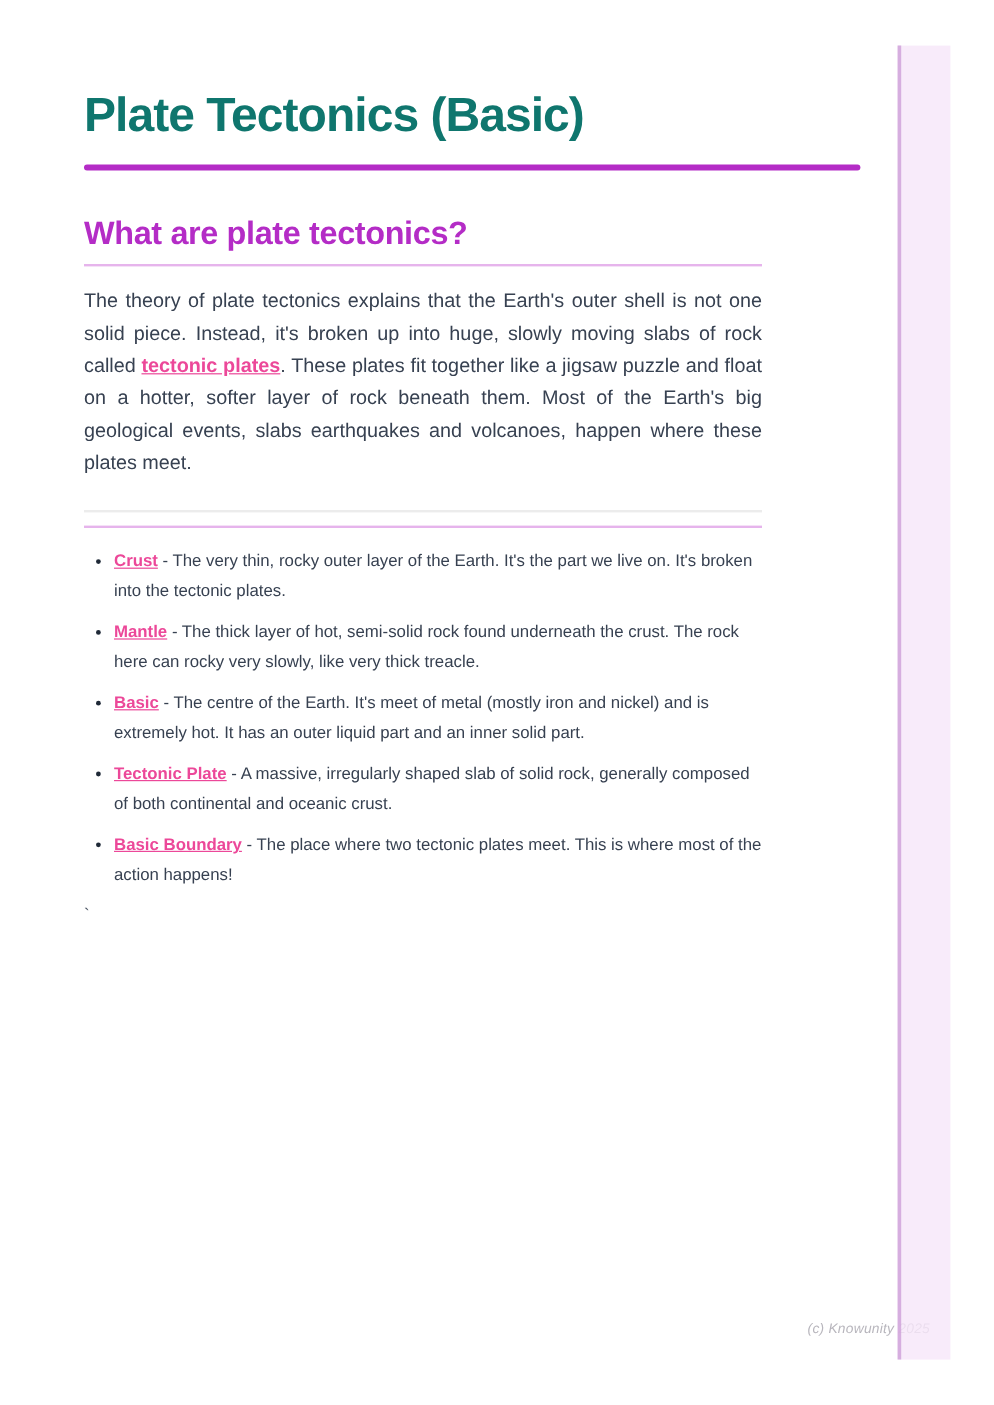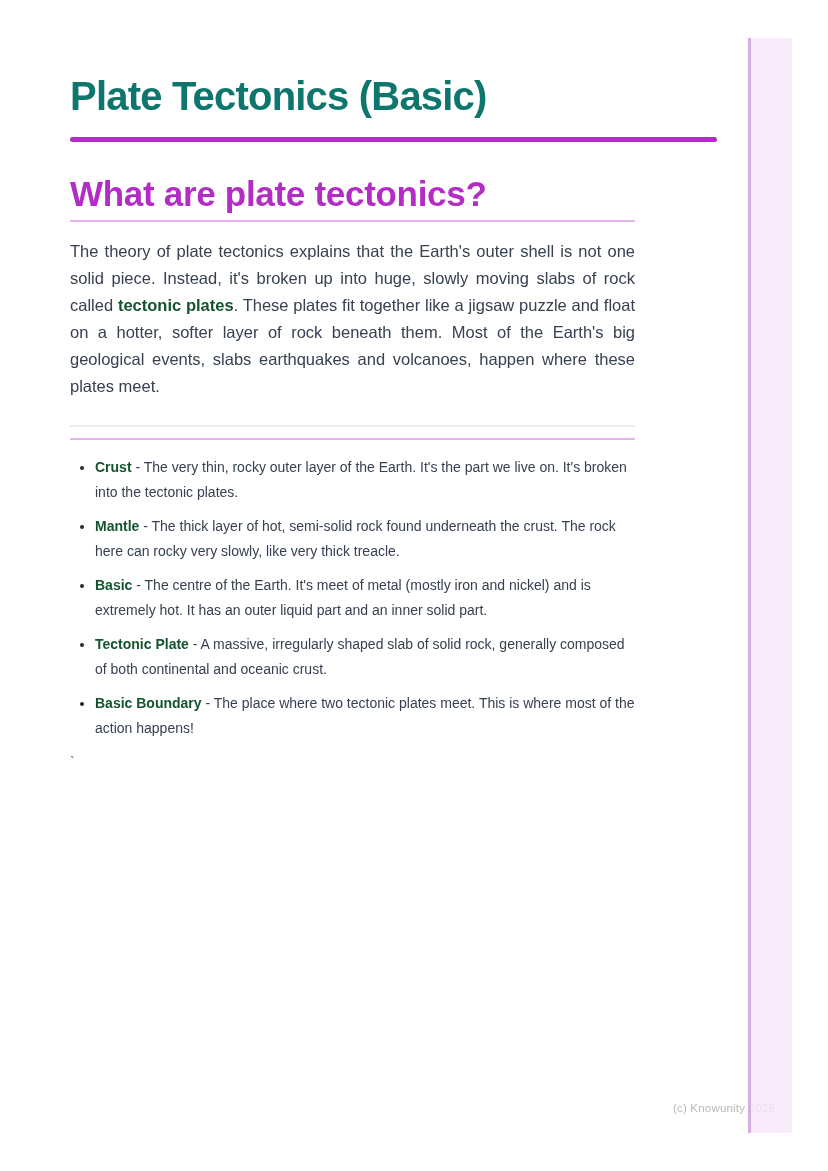--- a/index.html
+++ b/index.html
@@ -26,21 +26,21 @@
   .title-rule {
     margin-top: 19px;
     width: 647px;
     height: 5px;
     background: #b42cc6;
     border-radius: 3px;
   }
 
   .section-heading {
     margin: 37px 0 0 0;
-    font-size: 35px;
+    font-size: 27px;
     line-height: 30px;
     font-weight: bold;
     letter-spacing: -0.3px;
     color: #b42cc6;
   }
 
   .heading-underline {
     margin-top: 11px;
     width: 565px;
     height: 2px;
@@ -48,21 +48,21 @@
   }
 
   .body-paragraph {
     margin: 16px 0 0 0;
     width: 565px;
     font-size: 16.5px;
     line-height: 27px;
     color: #374151;
     text-align: justify;
   }
-  .bold-term { font-weight: bold; color: #14532d; }
+  .bold-term { font-weight: bold; color: #ec4899; text-decoration: underline; }
 
   .section-divider {
     border: none;
     margin: 25px 0 0 0;
     width: 565px;
     height: 2px;
     background: #ececec;
   }
 
   .keyword-list {
@@ -86,20 +86,21 @@
   }
 
   .footer-note {
     position: absolute;
     top: 1102px;
     right: 53px;
     font-size: 11.5px;
     letter-spacing: 0.2px;
     color: #b8b6bd;
     z-index: 1;
+    font-style: italic;
   }
 
   .side-stripe {
     position: absolute;
     left: 748px;
     top: 38px;
     width: 41px;
     height: 1095px;
     background: rgba(246, 231, 249, 0.82);
     border-left: 3px solid rgba(203, 153, 214, 0.75);

